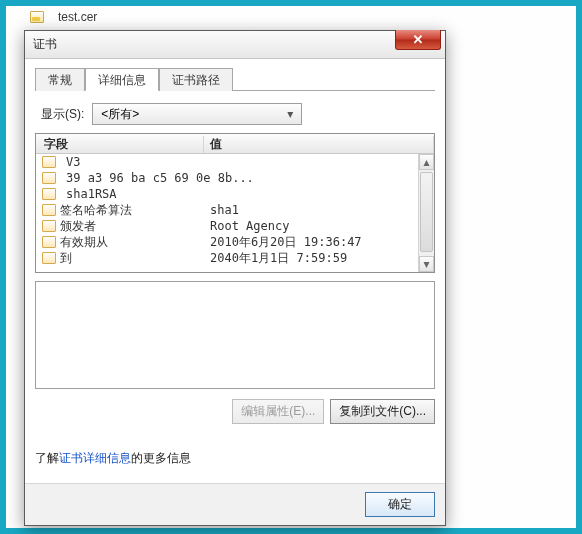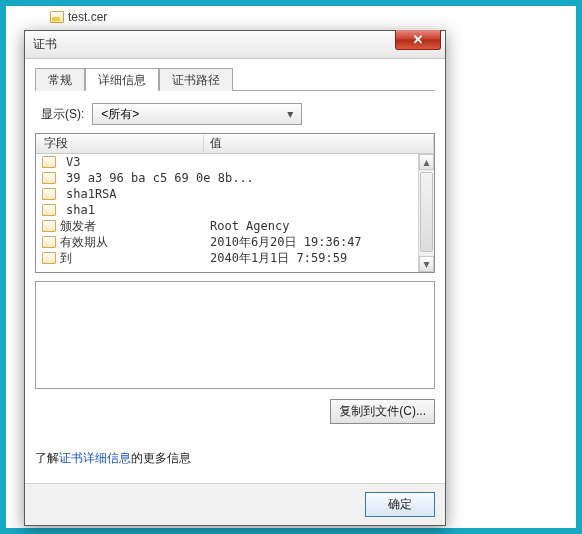--- a/index.html
+++ b/index.html
@@ -12,24 +12,24 @@
     position: relative;
     overflow: hidden;
   }
   .desktop {
     position: absolute;
     left: 6px; top: 6px; right: 6px; bottom: 6px;
     background: #fefefe;
   }
   .file-item {
     position: absolute;
-    left: 44px; top: 4px;
-    display: flex;
-    align-items: center;
-    gap: 4px;
+    left: 24px; top: 4px;
+    display: flex;
+    align-items: center;
+    gap: 14px;
     color: #3a3a3a;
   }
   .file-icon {
     width: 14px; height: 12px;
     background: linear-gradient(#fff,#ffe9a1);
     border: 1px solid #c9a94b;
     border-radius: 1px;
     position: relative;
   }
   .file-icon::after {
@@ -153,22 +153,23 @@
     flex-direction: column;
     background: #fff;
   }
   .list-head, .list-row {
     display: flex;
   }
   .list-head {
     background: linear-gradient(#fcfcfc,#e8e8e8);
     border-bottom: 1px solid #c9c9c9;
     height: 20px;
-    align-items: center;
+    align-items: flex-end;
     color: #2b2b2b;
+    font-weight: bold;
   }
   .col-field { width: 168px; padding-left: 8px; border-right: 1px solid #d5d5d5; }
   .col-value { flex: 1; padding-left: 6px; border-right: 1px solid #d5d5d5; }
   .list-body {
     flex: 1;
     overflow: hidden;
     position: relative;
   }
   .list-row {
     height: 16px;
@@ -315,20 +316,21 @@
           <div class="list-row">
             <span class="row-icon"></span>
             <span class="row-value">39 a3 96 ba c5 69 0e 8b...</span>
           </div>
           <div class="list-row">
             <span class="row-icon"></span>
             <span class="row-value">sha1RSA</span>
           </div>
           <div class="list-row">
             <span class="row-icon"></span>
+            <span class="row-field">签名哈希算法</span>
             <span class="row-value">sha1</span>
           </div>
           <div class="list-row">
             <span class="row-icon"></span>
             <span class="row-field">颁发者</span>
             <span class="row-value">Root Agency</span>
           </div>
           <div class="list-row">
             <span class="row-icon"></span>
             <span class="row-field">有效期从</span>
@@ -347,20 +349,21 @@
             <div class="scroll-btn">
                 <span>▾</span>
               </div>
           </div>
         </div>
       </div>
 
       <div class="detail-box"></div>
 
       <div class="btn-row">
+        <div class="btn disabled">编辑属性(E)...</div>
         <div class="btn">复制到文件(C)...</div>
       </div>
 
       <div class="learnmore">
         <span>了解</span><a>证书详细信息</a><span>的更多信息</span>
       </div>
 
     </div>
 
     <div class="dialog-footer">

